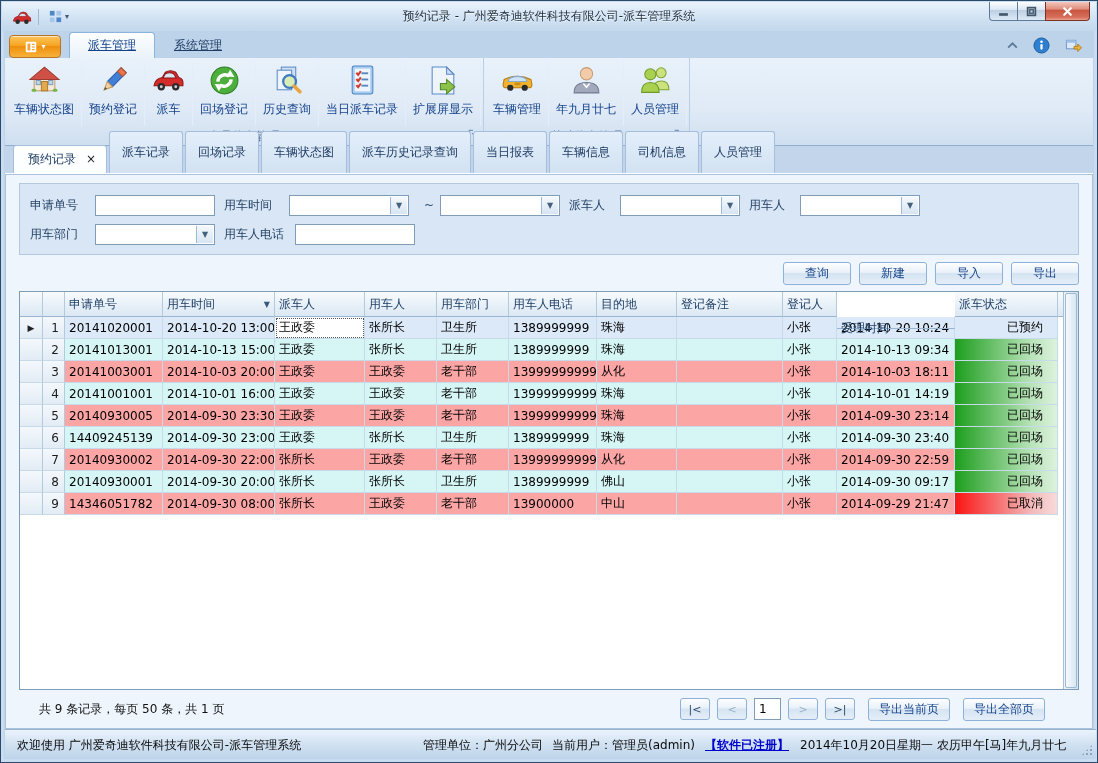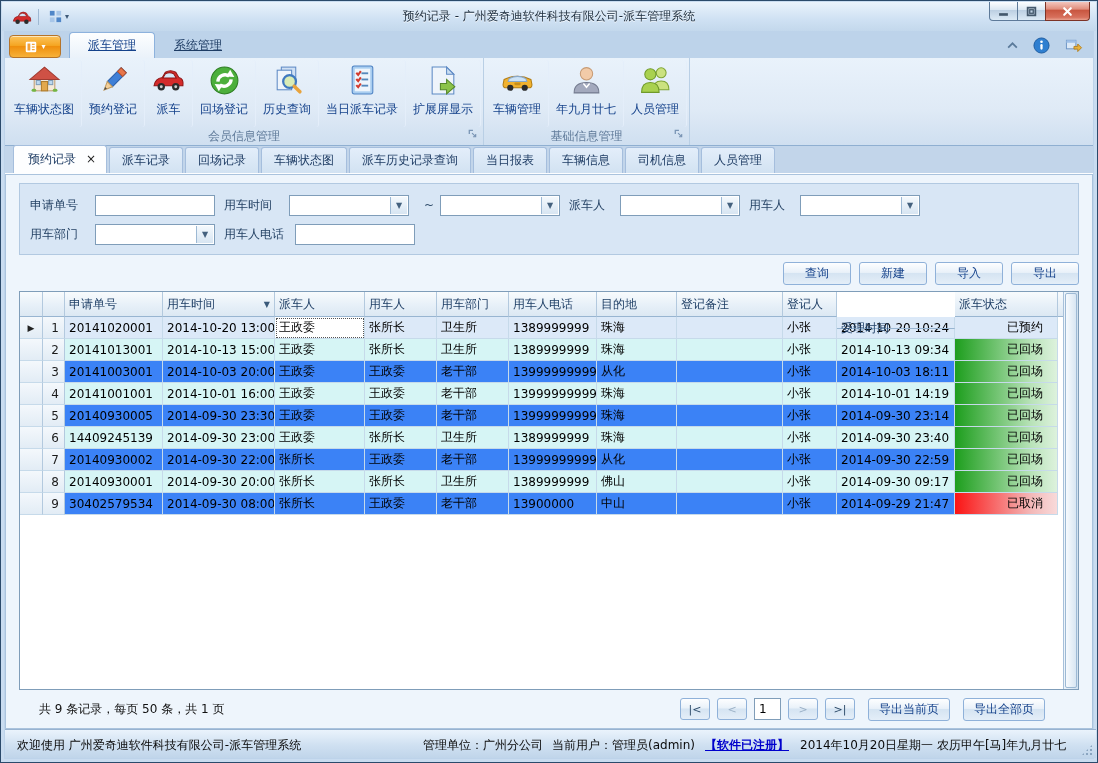--- a/index.html
+++ b/index.html
@@ -41,21 +41,21 @@
   .rb-btns { display:flex; flex:1; }
   .rb-btn { display:flex; flex-direction:column; align-items:center; justify-content:flex-start; padding:4px 7px 2px; border-radius:3px; border-right:1px solid #e4eefa; }
   .rb-ico svg { width:33px; height:33px; display:block; }
   .rb-lbl { margin-top:4px; color:#15428b; white-space:nowrap; }
   .rb-cap { height:18px; display:flex; align-items:center; justify-content:center; color:#5f7a99; position:relative; }
   .rb-launch { position:absolute; right:3px; bottom:3px; }
   .rb-launch svg { width:11px; height:11px; }
 
   
   .dstrip { position:absolute; top:145px; left:4px; right:4px; height:28px; background:#c2d5ea; display:flex; align-items:flex-end; padding-left:8px; border-bottom:1px solid #fdfeff; }
-  .dtab { padding:4px 12px; margin-right:2px; color:#1e3c64; background:linear-gradient(#e3eefa,#d2e2f2); border:1px solid #a5bedd; border-bottom:none; border-radius:3px 3px 0 0; white-space:nowrap; }
+  .dtab { padding:12px 12px; margin-right:2px; color:#1e3c64; background:linear-gradient(#e3eefa,#d2e2f2); border:1px solid #a5bedd; border-bottom:none; border-radius:3px 3px 0 0; white-space:nowrap; }
   .dtab.active { background:#fdfeff; padding:5px 10px 5px 14px; font-weight:normal; }
   .dtab .x { margin-left:10px; color:#222; font-size:12px; }
 
   
   .content { position:absolute; top:173px; left:4px; right:4px; bottom:33px; background:#eef5fc; border:1px solid #aac3dd; padding:8px 13px 0; display:flex; flex-direction:column; }
 
   .filter { background:#d8e6f5; border:1px solid #b2c9e1; padding:9px 10px 8px; }
   .f-row { display:flex; align-items:center; height:24px; }
   .f-row + .f-row { margin-top:5px; }
   .f-lbl { color:#1e3c5f; text-align:left; margin-right:7px; white-space:nowrap; }
@@ -76,21 +76,21 @@
   .gh { height:25px; }
   .gh-cell { background:linear-gradient(#f8fbfd,#e7f0f8 55%,#dce8f3); border-right:1px solid #b3c9de; border-bottom:1px solid #98b5d1;
     color:#1f3f66; display:flex; align-items:center; padding:0 4px; position:relative; }
   .gh-cell .sort { margin-left:auto; font-size:8px; color:#3a5a7a; }
   .gh-fill { flex:1; background:linear-gradient(#f8fbfd,#dce8f3); border-bottom:1px solid #98b5d1; }
   .grow { height:22px; }
   .g-cell { border-right:1px solid #c6daea; border-bottom:1px solid #c6daea; padding:0 4px; display:flex; align-items:center; overflow:hidden; white-space:nowrap; }
   .g-cell.c-num, .g-cell.c-indicator { background:linear-gradient(#f4f8fc,#e2ecf5); border-right:1px solid #b3c9de; justify-content:flex-end; padding-right:5px; color:#1b1b1b; }
   .g-cell.c-indicator { justify-content:center; padding:0; font-size:9px; color:#222; }
   .grow.cyan  .g-cell:not(.c-num):not(.c-indicator) { background:#d6f5f5; }
-  .grow.cream .g-cell:not(.c-num):not(.c-indicator) { background:#3b82f6; }
+  .grow.cream .g-cell:not(.c-num):not(.c-indicator) { background:#fca5a5; }
   .grow.sel   .g-cell:not(.c-num):not(.c-indicator) { background:#dce9f8; }
   .g-cell.focus { background:#fff !important; outline:1px dotted #555; outline-offset:-2px; }
   .g-cell.c-status { justify-content:flex-end; padding-right:14px; }
   .st-green { background:linear-gradient(90deg,#1d9e1d,#b9e3b9 75%,#ddf2dd) !important; }
   .st-red   { background:linear-gradient(90deg,#fb1414,#f3b9b9 75%,#f8dada) !important; }
   .vscroll { position:absolute; top:0; right:0; bottom:0; width:15px; border-left:1px solid #a7c0da;
     background:linear-gradient(90deg,#eef5fb,#cfe0ef); }
   .vthumb { position:absolute; left:1px; right:1px; top:1px; bottom:1px; border:1px solid #9db9d4; border-radius:2px;
     background:linear-gradient(90deg,#f7fafd,#d8e6f3); }
 
@@ -562,21 +562,21 @@
               <div class="g-cell c-phone" style="width: 88px; flex: 0 0 88px;">1389999999</div>
               <div class="g-cell c-dest" style="width: 80px; flex: 0 0 80px;">佛山</div>
               <div class="g-cell c-note" style="width: 106px; flex: 0 0 106px;"></div>
               <div class="g-cell c-registrar" style="width: 54px; flex: 0 0 54px;">小张</div>
               <div class="g-cell c-accept_time" style="width: 118px; flex: 0 0 118px;">2014-09-30 09:17</div>
               <div class="g-cell c-status st-green" style="width: 103px; flex: 0 0 103px;">已回场</div>
             </div>
             <div class="grow cream">
               <div class="g-cell c-indicator" style="width: 23px; flex: 0 0 23px;"></div>
               <div class="g-cell c-num" style="width: 22px; flex: 0 0 22px;">9</div>
-              <div class="g-cell c-order_no" style="width: 98px; flex: 0 0 98px;">30402579534</div>
+              <div class="g-cell c-order_no" style="width: 98px; flex: 0 0 98px;">14346051782</div>
               <div class="g-cell c-use_time" style="width: 112px; flex: 0 0 112px;">2014-09-30 08:00</div>
               <div class="g-cell c-dispatcher" style="width: 90px; flex: 0 0 90px;">张所长</div>
               <div class="g-cell c-user" style="width: 72px; flex: 0 0 72px;">王政委</div>
               <div class="g-cell c-dept" style="width: 72px; flex: 0 0 72px;">老干部</div>
               <div class="g-cell c-phone" style="width: 88px; flex: 0 0 88px;">13900000</div>
               <div class="g-cell c-dest" style="width: 80px; flex: 0 0 80px;">中山</div>
               <div class="g-cell c-note" style="width: 106px; flex: 0 0 106px;"></div>
               <div class="g-cell c-registrar" style="width: 54px; flex: 0 0 54px;">小张</div>
               <div class="g-cell c-accept_time" style="width: 118px; flex: 0 0 118px;">2014-09-29 21:47</div>
               <div class="g-cell c-status st-red" style="width: 103px; flex: 0 0 103px;">已取消</div>

